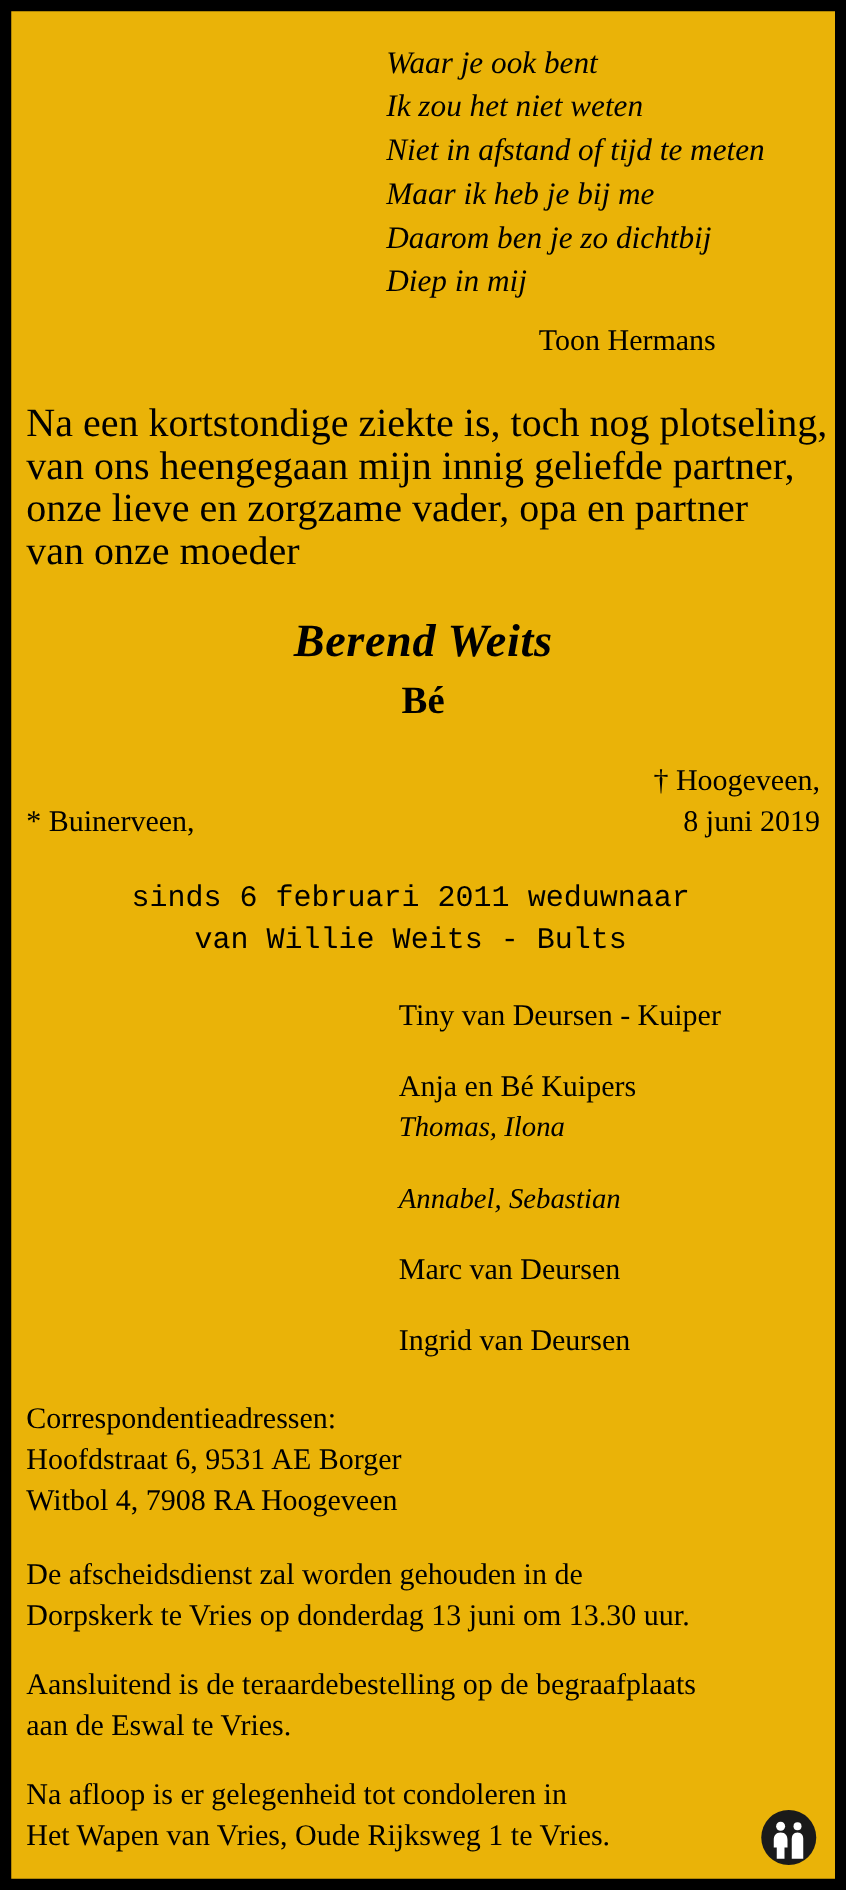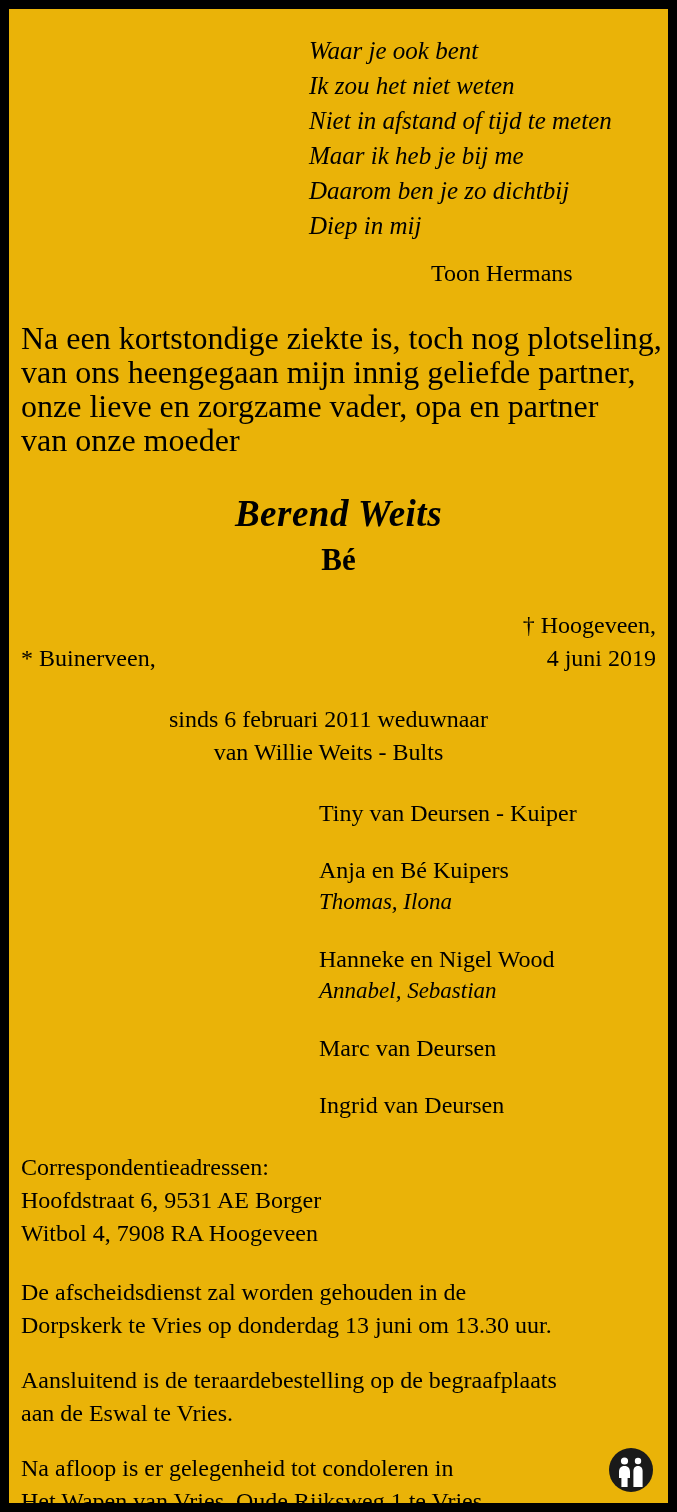--- a/index.html
+++ b/index.html
@@ -88,20 +88,21 @@
   .bd .left { text-align: left; }
   .bd .right { text-align: right; }
 
   
   .widower {
     margin-top: 28px;
     text-align: center;
     font-size: 24px;
     line-height: 33px;
     padding-right: 20px;
+    font-family: Liberation Mono, monospace;
   }
 
   
   .survivors {
     margin-top: 28px;
     padding-left: 298px;
   }
   .fam-group { margin-bottom: 25px; }
   .fam-group:last-child { margin-bottom: 15px; }
   .fam-name {
@@ -176,39 +177,38 @@
         <div>
           <span>*</span>
           <span>Buinerveen,</span>
         </div>
       </div>
       <div class="right">
         <div>
           <span>†</span>
           <span>Hoogeveen,</span>
         </div>
-        <div>4 juni 2019</div>
+        <div>8 juni 2019</div>
       </div>
     </div>
 
     <div class="widower">
       <div>sinds 6 februari 2011 weduwnaar</div>
       <div>van Willie Weits - Bults</div>
     </div>
 
     <div class="survivors">
       <div class="fam-group">
         <div class="fam-name">Tiny van Deursen - Kuiper</div>
       </div>
       <div class="fam-group">
         <div class="fam-name">Anja en Bé Kuipers</div>
         <div class="fam-kids">Thomas, Ilona</div>
       </div>
       <div class="fam-group">
-        <div class="fam-name">Hanneke en Nigel Wood</div>
         <div class="fam-kids">Annabel, Sebastian</div>
       </div>
       <div class="fam-group">
         <div class="fam-name">Marc van Deursen</div>
       </div>
       <div class="fam-group">
         <div class="fam-name">Ingrid van Deursen</div>
       </div>
     </div>
 

